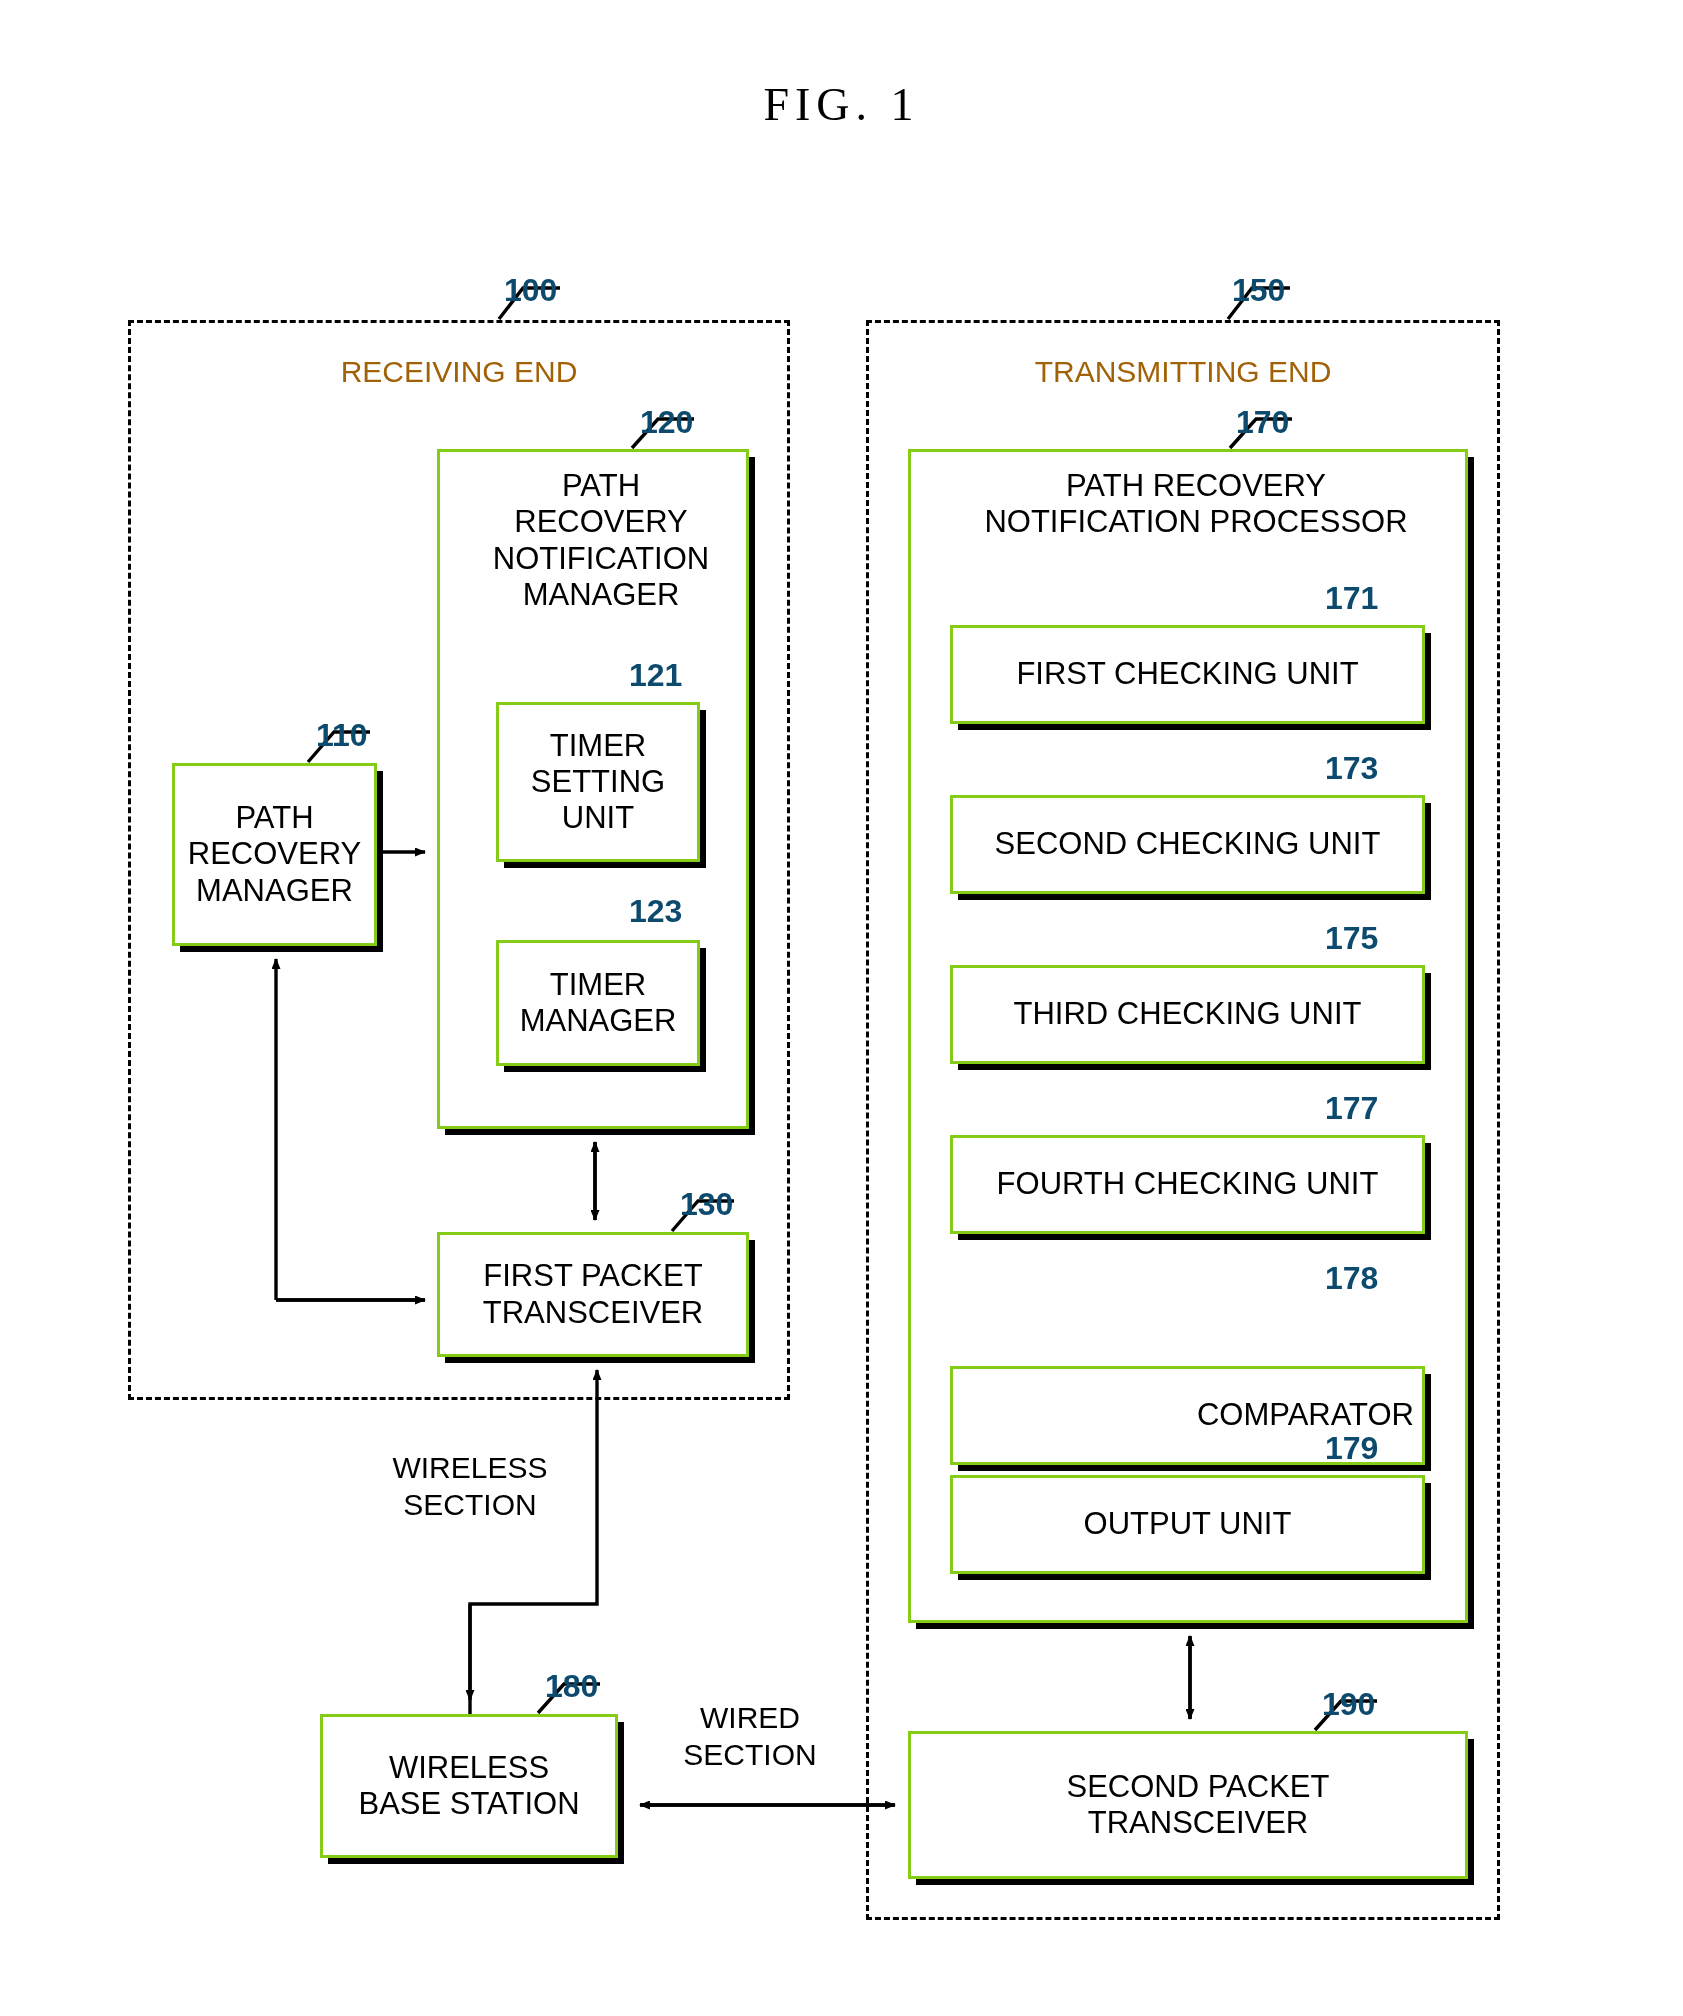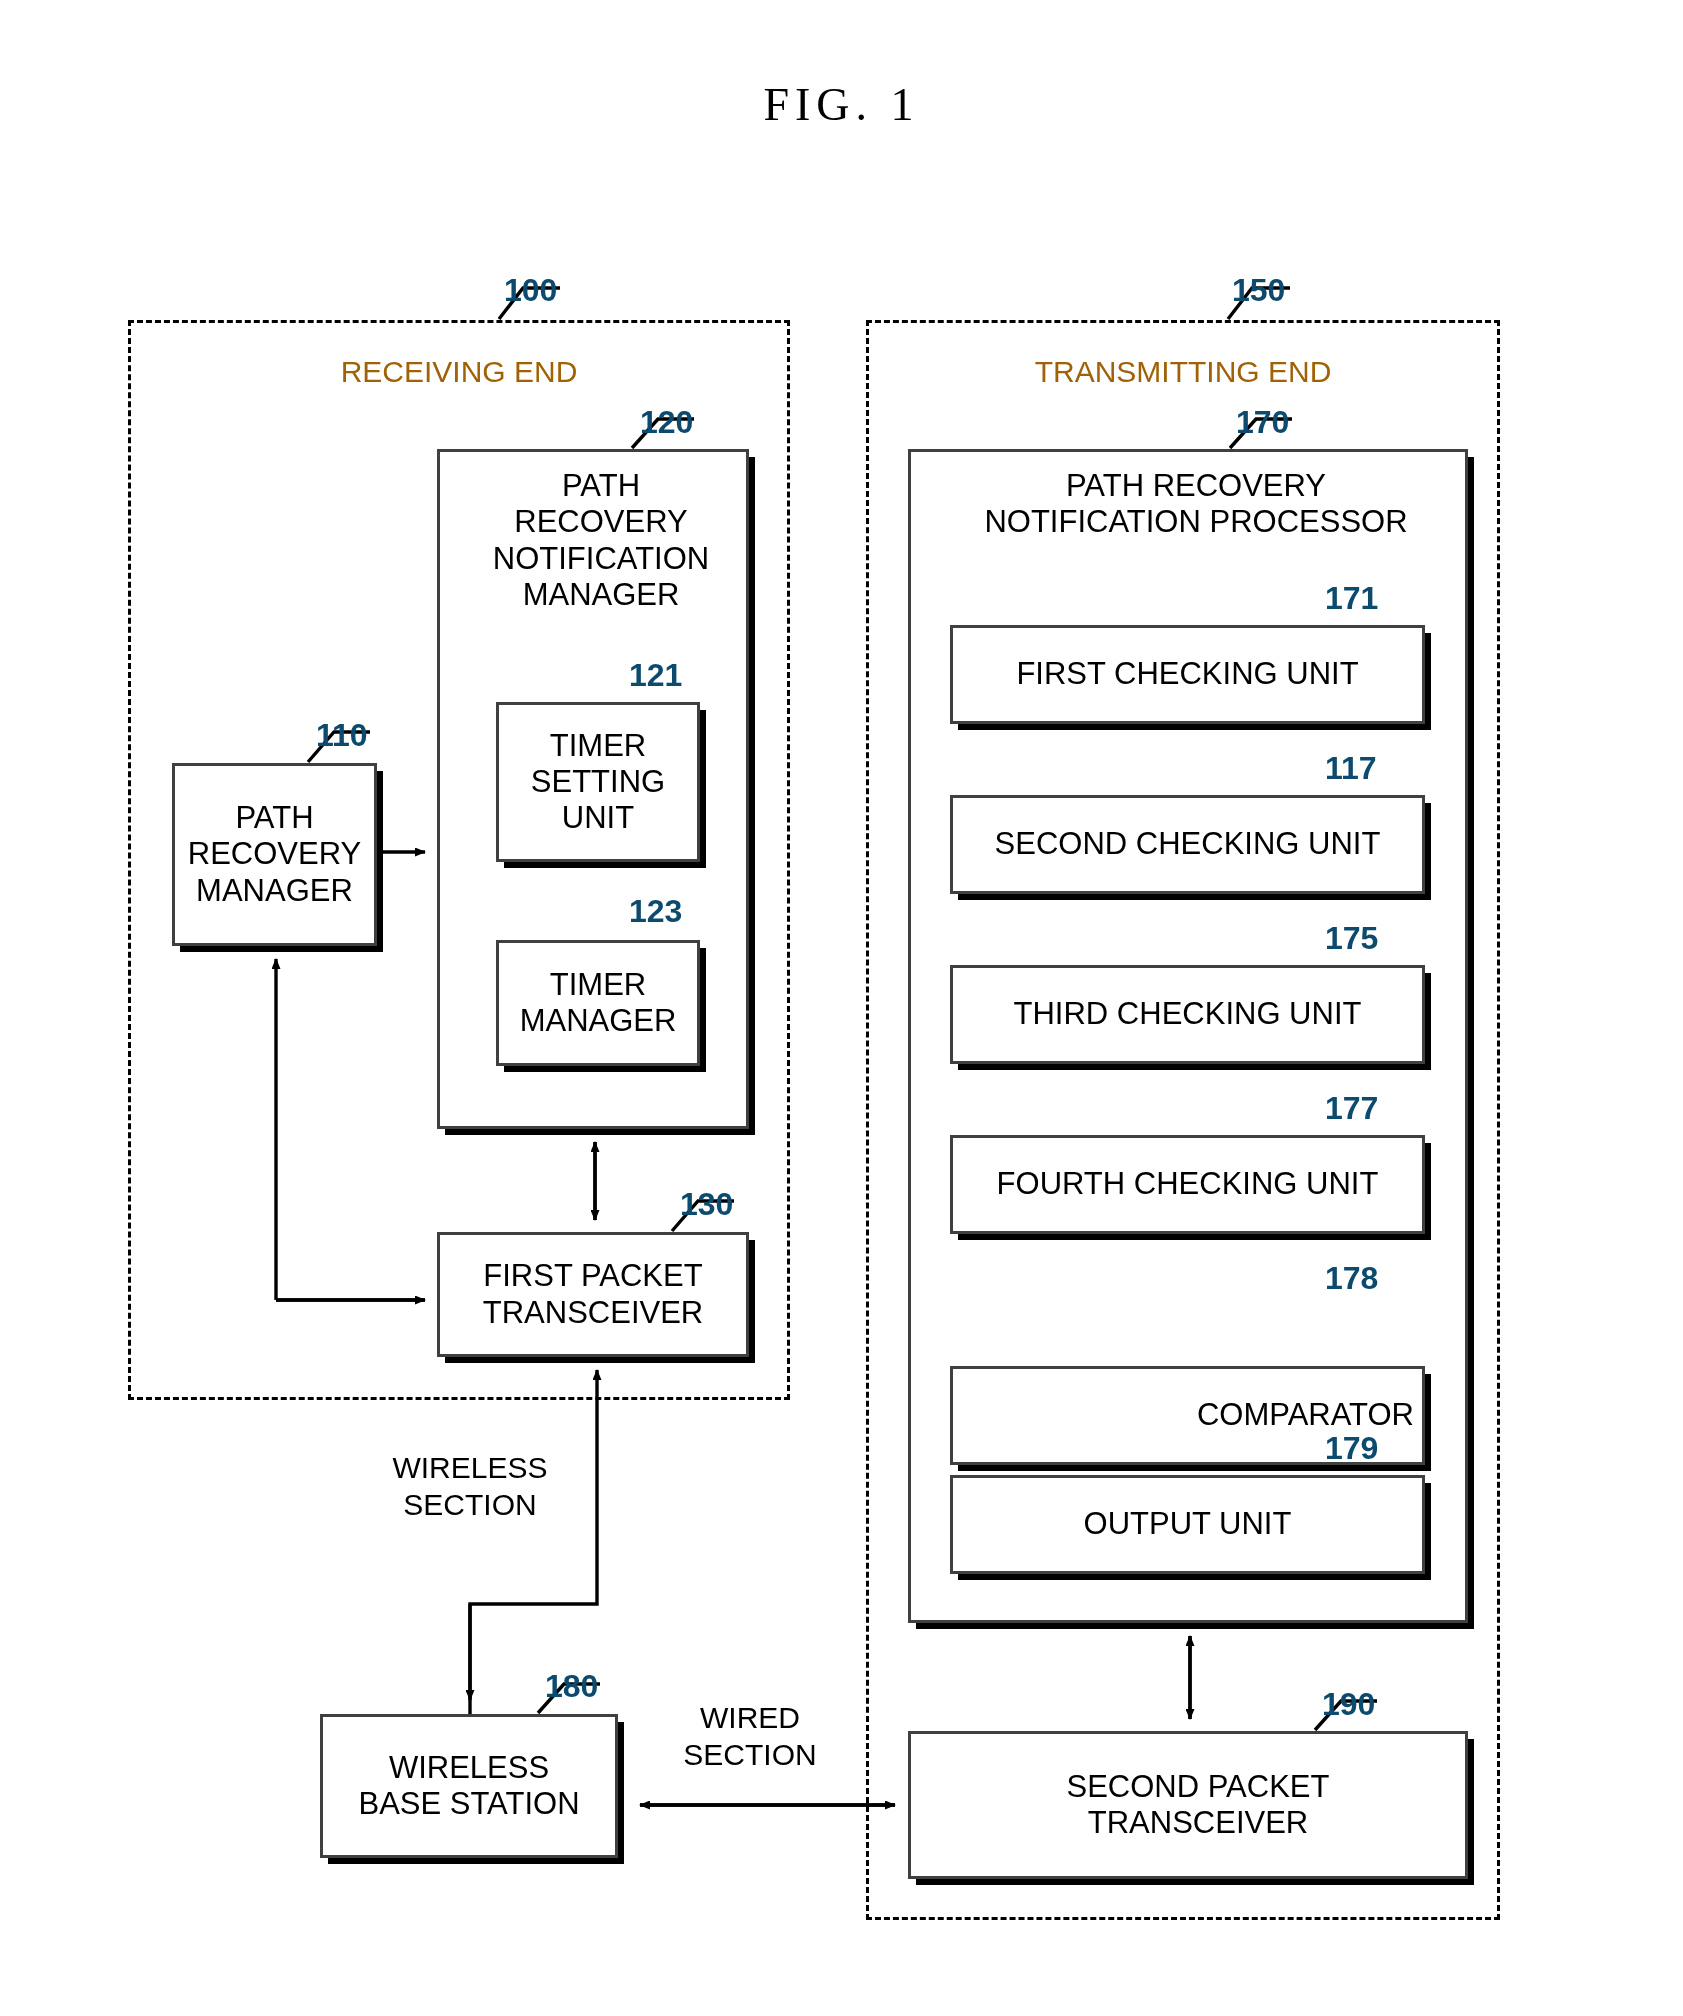--- a/index.html
+++ b/index.html
@@ -38,21 +38,21 @@
     width: 1683px;
     height: 2016px;
     pointer-events: none;
   }
 
   
   .node {
     position: absolute;
     box-sizing: border-box;
     background: #ffffff;
-    border: 3px solid #404040;
+    border: 3px solid #84cc16;
     display: flex;
     align-items: center;
     justify-content: center;
     text-align: center;
     line-height: 1.17;
     color: #000;
     box-shadow: 7px 7px 0 -1px #000000;
     z-index: 5;
   }
   .node .node-label {
@@ -174,21 +174,21 @@
   <div class="ref" style="left:1236px; top:404px;">170</div>
 
   <div class="node fs31" style="left:950px; top:625px; width:475px; height:99px;">
     <span class="node-label">FIRST CHECKING UNIT</span>
   </div>
   <div class="ref" style="left:1325px; top:580px;">171</div>
 
   <div class="node fs31" style="left:950px; top:795px; width:475px; height:99px;">
     <span class="node-label">SECOND CHECKING UNIT</span>
   </div>
-  <div class="ref" style="left:1325px; top:750px;">117</div>
+  <div class="ref" style="left:1325px; top:750px;">173</div>
 
   <div class="node fs31" style="left:950px; top:965px; width:475px; height:99px;">
     <span class="node-label">THIRD CHECKING UNIT</span>
   </div>
   <div class="ref" style="left:1325px; top:920px;">175</div>
 
   <div class="node fs31" style="left:950px; top:1135px; width:475px; height:99px;">
     <span class="node-label">FOURTH CHECKING UNIT</span>
   </div>
   <div class="ref" style="left:1325px; top:1090px;">177</div>

